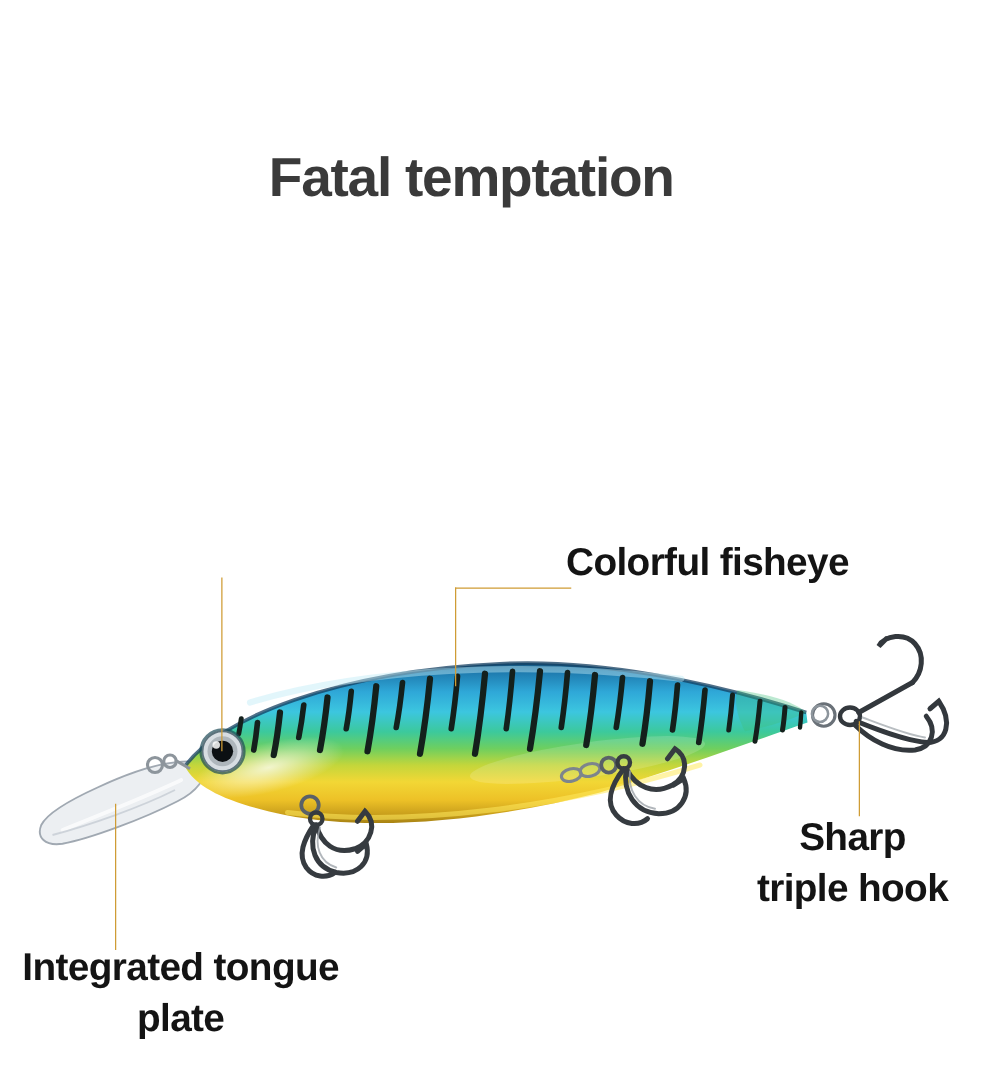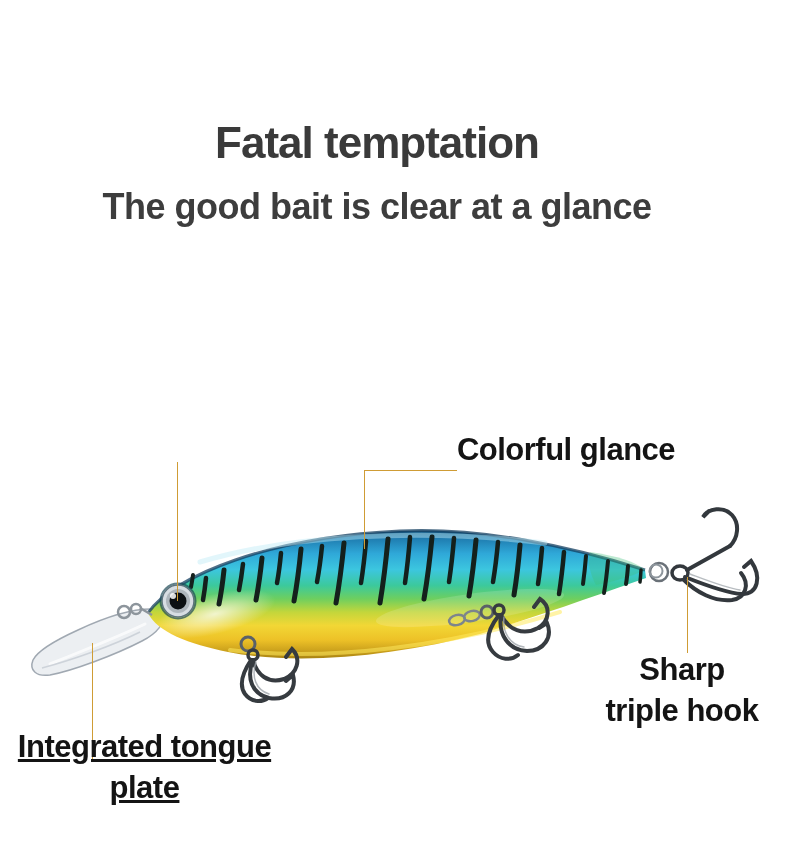--- a/index.html
+++ b/index.html
@@ -15,36 +15,35 @@
     position:absolute;left:37px;top:187px;width:680px;text-align:center;
     font-size:36px;line-height:40px;font-weight:700;color:#3d3d3d;letter-spacing:-0.5px;
   }
   .label{
     position:absolute;font-weight:700;color:#141414;text-align:center;
     font-size:31px;line-height:41px;letter-spacing:-0.5px;white-space:pre-line;
   }
   .label-fisheye{left:36px;top:402px;width:280px;}
   .label-coating{left:446px;top:429px;width:240px;}
   .label-hook{left:562px;top:649px;width:240px;}
-  .label-tongue{left:4px;top:726px;width:281px;text-decoration:underline;}
+  .label-tongue{left:4px;top:753px;width:281px;}
   .leader{position:absolute;background:#cf9c35;}
   .leader-fisheye{left:177px;top:462px;width:1px;height:139px;}
   .leader-coating-h{left:364px;top:470px;width:93px;height:1px;}
   .leader-coating-v{left:364px;top:470px;width:1px;height:79px;}
   .leader-hook{left:687px;top:577px;width:1px;height:76px;}
   .leader-tongue{left:92px;top:643px;width:1px;height:117px;}
   .lure-svg{position:absolute;left:0;top:0;width:790px;height:867px;}
 </style>
 </head>
 <body>
 
 <div class="stage">
 
   <div class="title">Fatal temptation</div>
-  <div class="subtitle">The good bait is clear at a glance</div>
 
   <svg class="lure-svg" viewBox="0 0 790 867" xmlns="http://www.w3.org/2000/svg">
     <defs>
       <linearGradient id="bodyG" x1="0" y1="527" x2="0" y2="660" gradientUnits="userSpaceOnUse">
         <stop offset="0" stop-color="#174b70"></stop>
         <stop offset="0.08" stop-color="#1e7aae"></stop>
         <stop offset="0.20" stop-color="#2fa8d8"></stop>
         <stop offset="0.32" stop-color="#3cc6df"></stop>
         <stop offset="0.44" stop-color="#3cc99c"></stop>
         <stop offset="0.54" stop-color="#6ecf5f"></stop>
@@ -149,19 +148,19 @@
       <path stroke-width="1.5" stroke="#9aa1a7" opacity="0.7" d="M690,574 C706,580 726,588 740,590"></path>
     </g>
   </svg>
 
   <div class="leader leader-fisheye"></div>
   <div class="leader leader-coating-h"></div>
   <div class="leader leader-coating-v"></div>
   <div class="leader leader-hook"></div>
   <div class="leader leader-tongue"></div>
 
-  <div class="label label-coating">Colorful glance</div>
+  <div class="label label-coating">Colorful fisheye</div>
   <div class="label label-hook">Sharp
 triple hook</div>
   <div class="label label-tongue">Integrated tongue
 plate</div>
 
 </div>
 
 </body></html>

